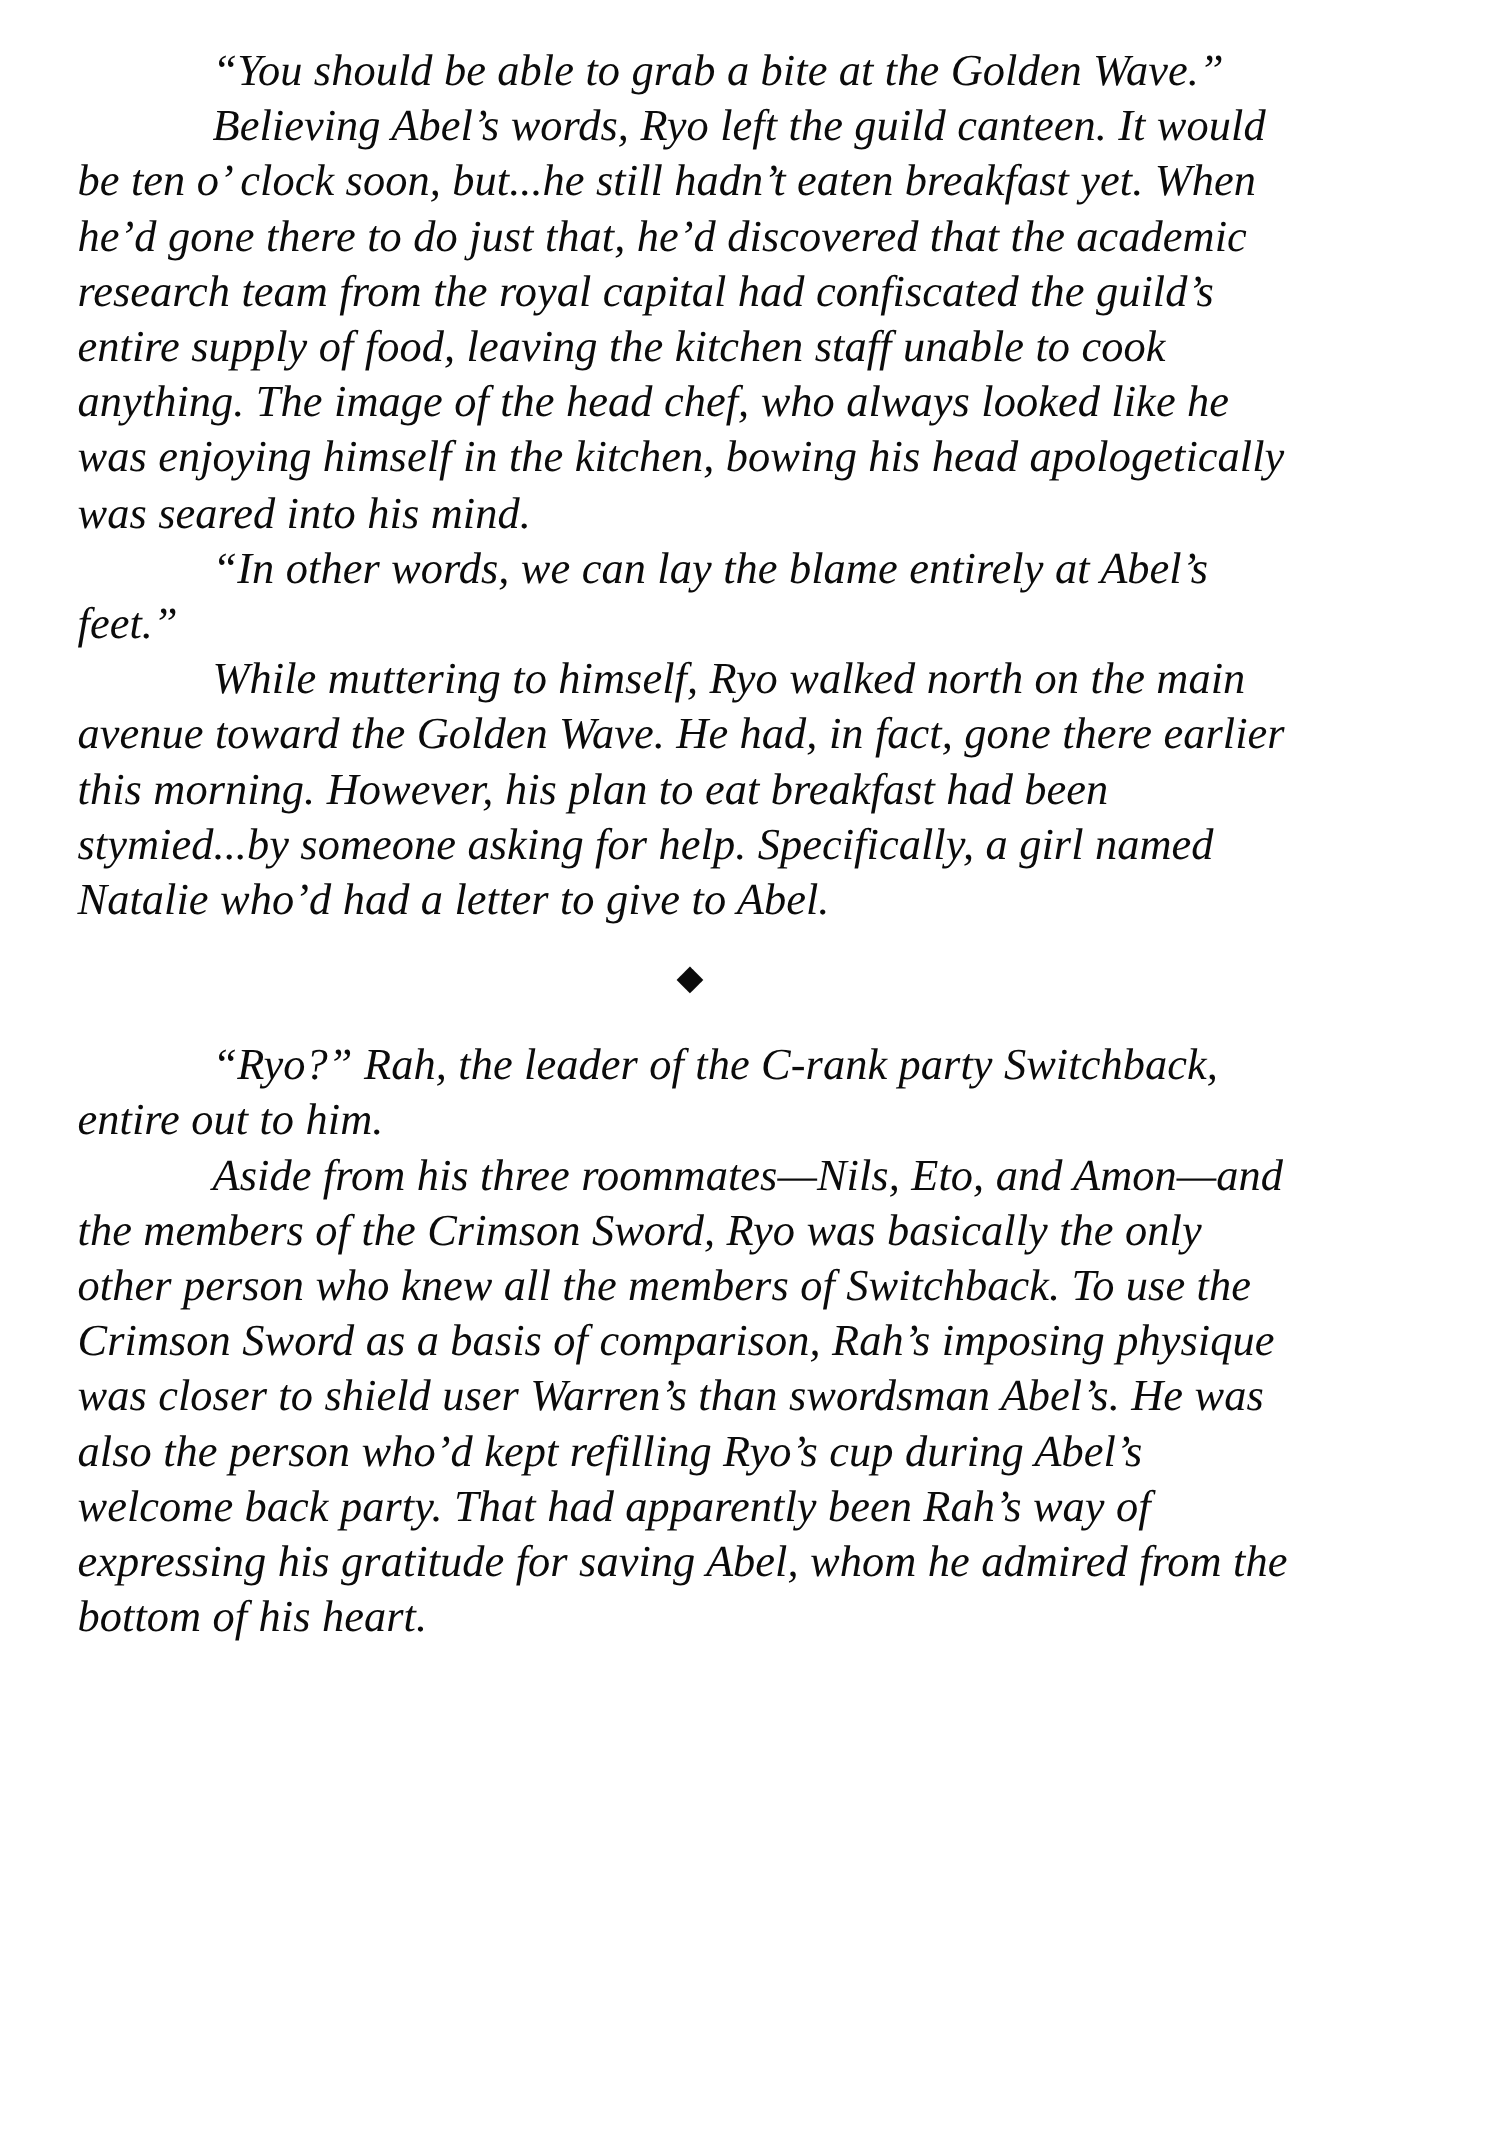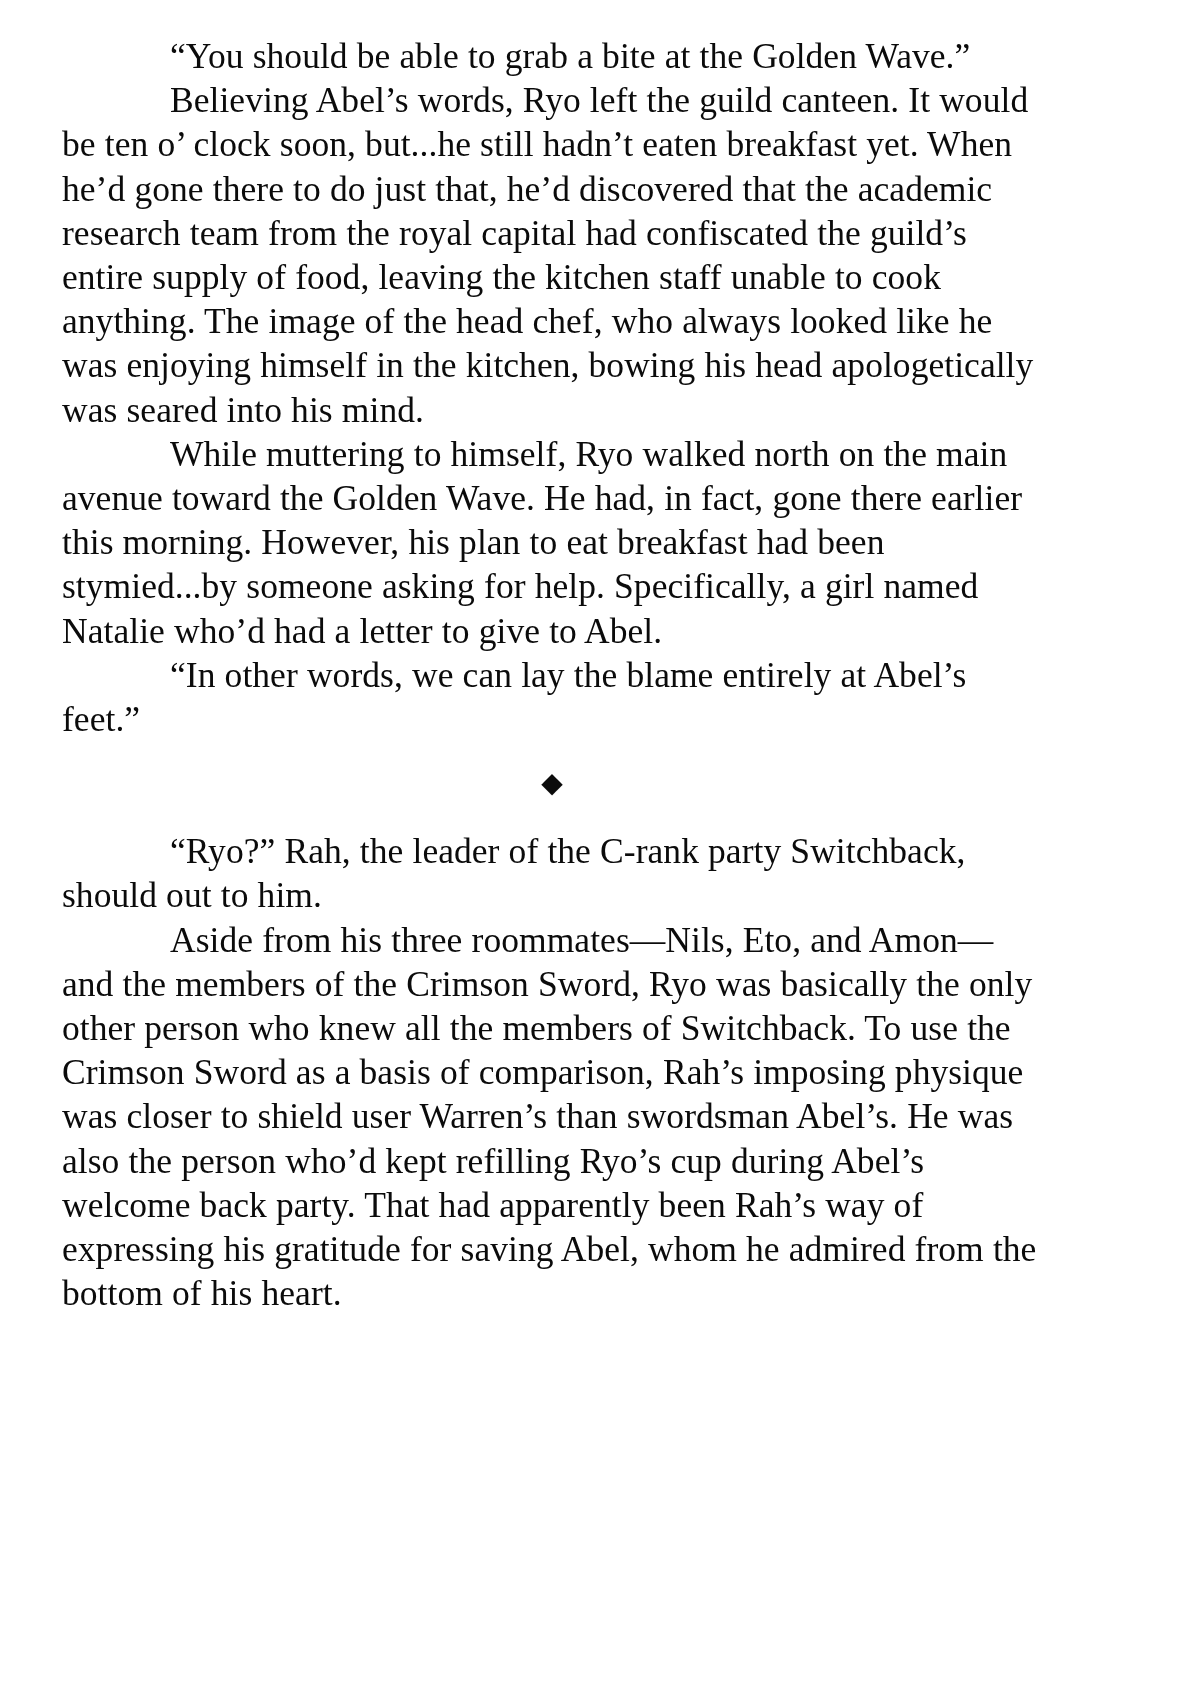--- a/index.html
+++ b/index.html
@@ -13,20 +13,21 @@
     height: 1706px;
     background: #ffffff;
     box-sizing: border-box;
     overflow: hidden;
   }
   .text-column {
     position: absolute;
     left: 62px;
     top: 34px;
     width: 980px;
+    font-style: italic;
   }
   p.para {
     margin: 0;
     padding: 0;
     font-family: "Liberation Serif", "DejaVu Serif", serif;
     font-size: 35.5px;
     line-height: 44.2px;
     color: #0b0b0b;
     text-align: left;
     text-indent: 108px;
@@ -58,27 +59,27 @@
 <body>
 
 <div class="page">
   <div class="text-column">
 
     <p class="para">“You should be able to grab a bite at the Golden Wave.”</p>
 
     <p class="para">Believing Abel’s words, Ryo left the guild canteen. It would be ten o’ clock soon, but...he still hadn’t eaten breakfast yet. When he’d gone there to do just that, he’d discovered that the academic research team from the royal capital had confiscated the guild’s entire supply of food, leaving the kitchen staff unable to cook anything. The image of the head chef, who always looked like he was enjoying himself in the kitchen, bowing his head apologetically was seared into his mind.</p>
 
 
+    <p class="para">“In other words, we can lay the blame entirely at Abel’s feet.”</p>
+
     <p class="para">While muttering to himself, Ryo walked north on the main avenue toward the Golden Wave. He had, in fact, gone there earlier this morning. However, his plan to eat breakfast had been stymied...by someone asking for help. Specifically, a girl named Natalie who’d had a letter to give to Abel.</p>
-
-    <p class="para">“In other words, we can lay the blame entirely at Abel’s feet.”</p>
 
 
     <div class="ornament">
       <span>◆</span>
     </div>
 
-    <p class="para">“Ryo?” Rah, the leader of the C-rank party Switchback, should out to him.</p>
+    <p class="para">“Ryo?” Rah, the leader of the C-rank party Switchback, entire out to him.</p>
 
     <p class="para">Aside from his three roommates—Nils, Eto, and Amon—and the members of the Crimson Sword, Ryo was basically the only other person who knew all the members of Switchback. To use the Crimson Sword as a basis of comparison, Rah’s imposing physique was closer to shield user Warren’s than swordsman Abel’s. He was also the person who’d kept refilling Ryo’s cup during Abel’s welcome back party. That had apparently been Rah’s way of expressing his gratitude for saving Abel, whom he admired from the bottom of his heart.</p>
 
   </div>
 </div>
 
 </body></html>

